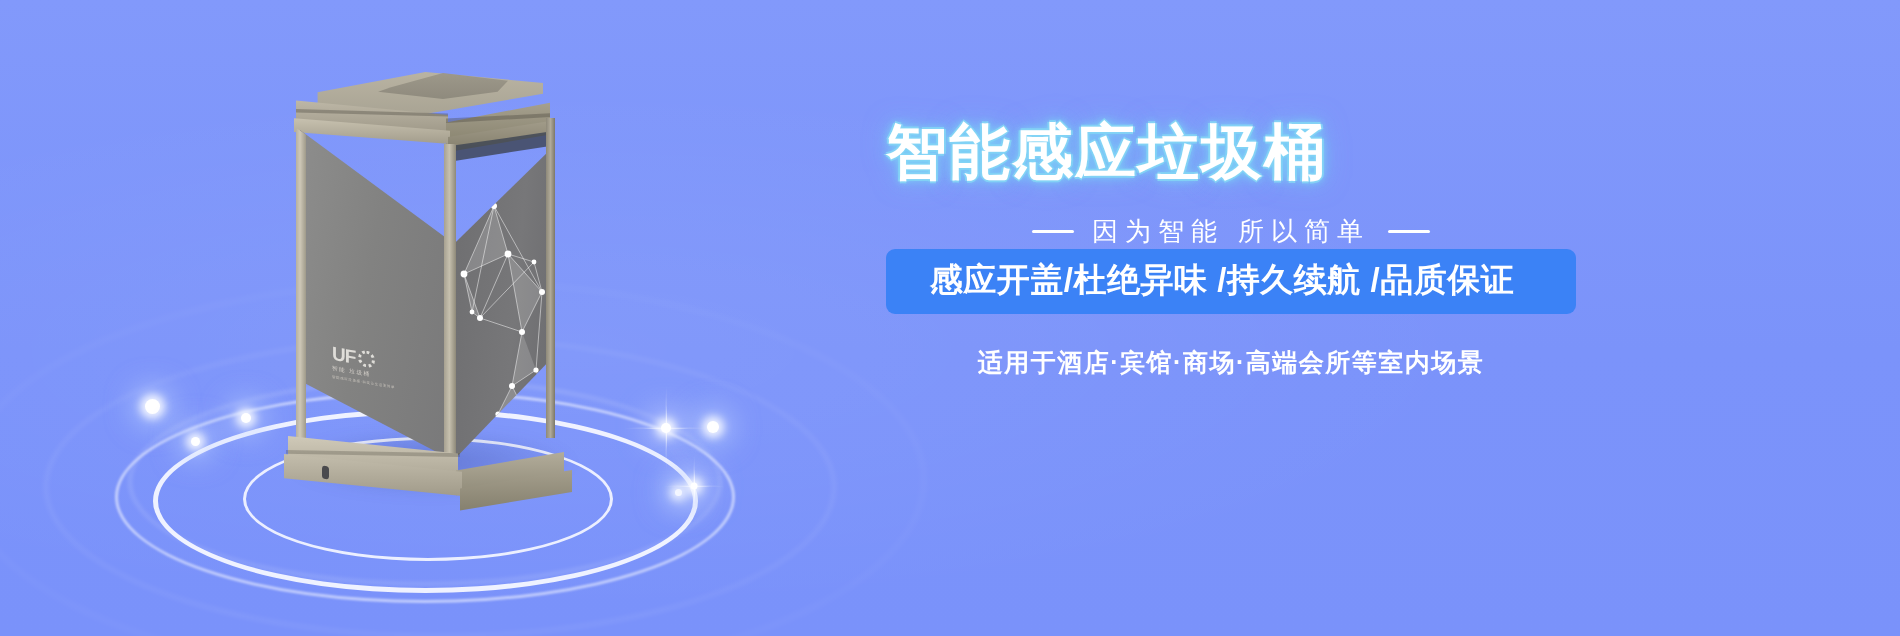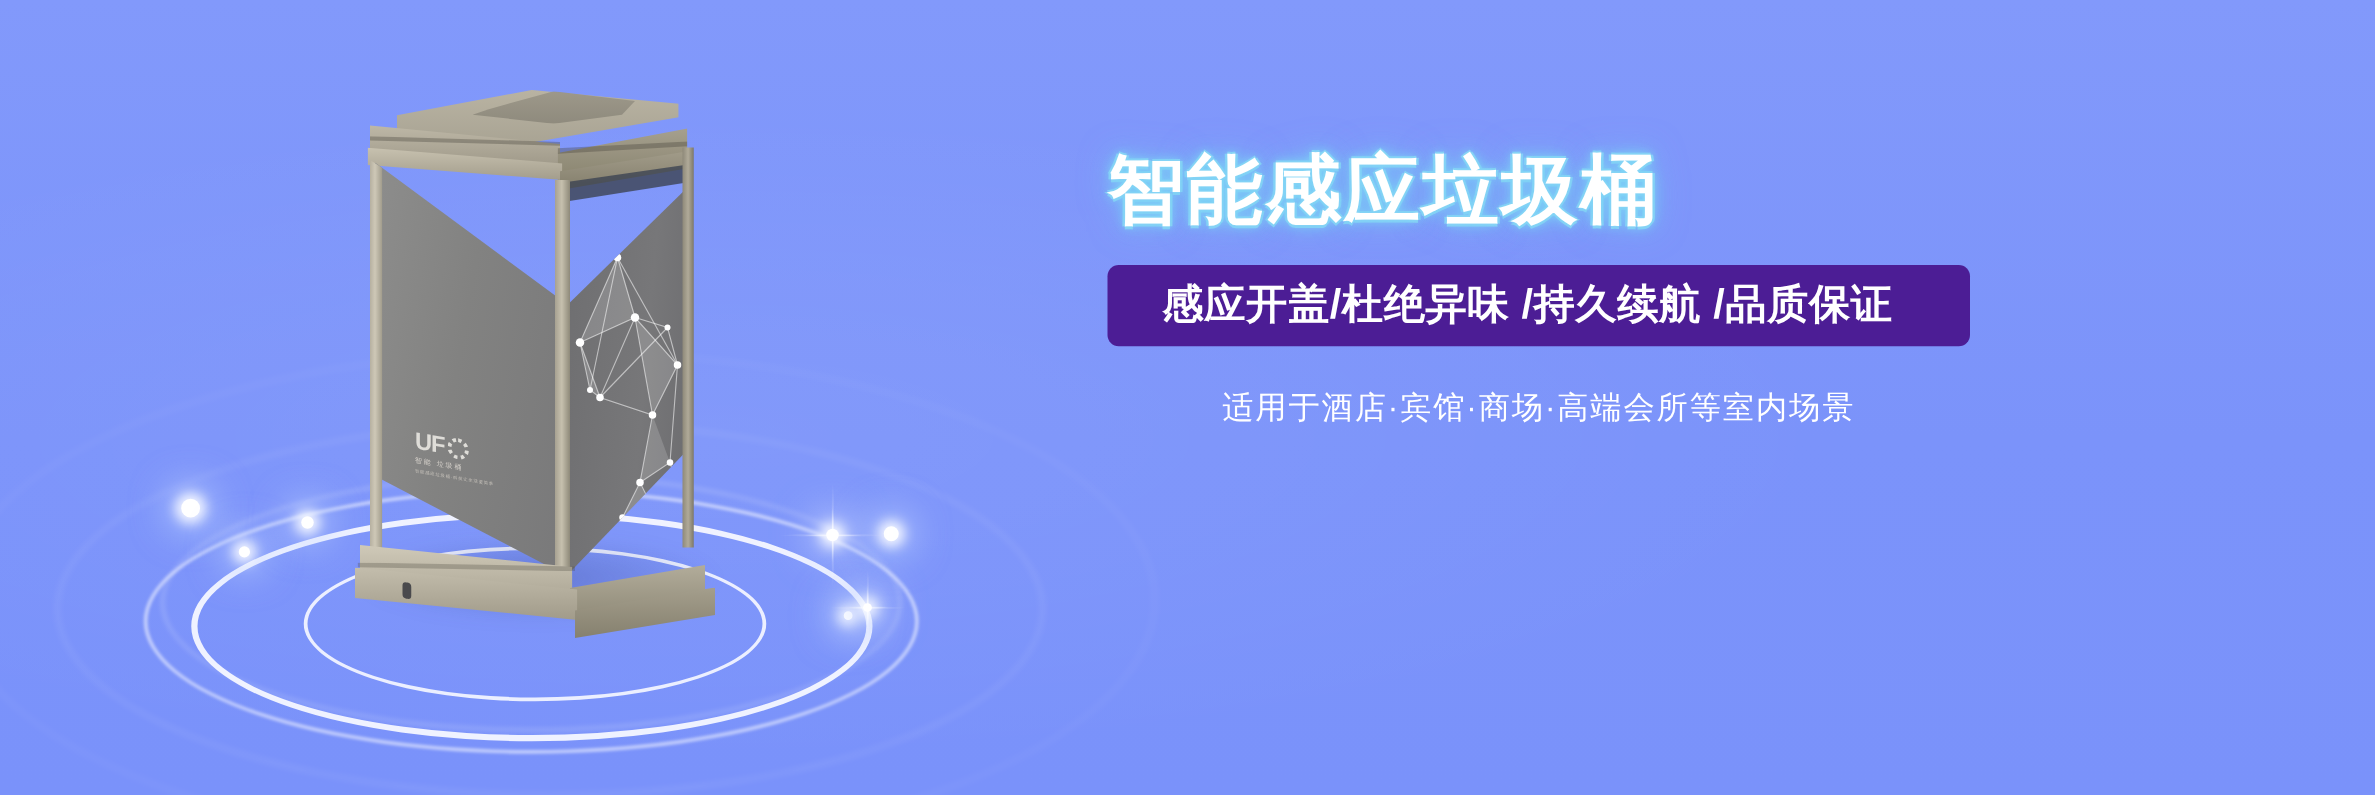--- a/index.html
+++ b/index.html
@@ -152,27 +152,27 @@
          0 0 26px rgba(120,205,246,.6),
          2px 0 0 rgba(143,216,245,.9),
         -2px 0 0 rgba(143,216,245,.9),
          0 2px 0 rgba(143,216,245,.9),
          0 -2px 0 rgba(143,216,245,.9);}
 
   .subtitle{margin-top:28px;display:flex;align-items:center;justify-content:center;gap:18px;}
   .dash{display:block;width:42px;height:2.5px;background:#ffffff;border-radius:2px;flex:none;}
   .subtitle-text{color:#ffffff;font-size:26px;letter-spacing:7px;white-space:nowrap;font-weight:400;}
 
-  .banner{margin-top:26px;background:#4c1d95;border-radius:9px;
+  .banner{background:#3b82f6;border-radius:9px;
        padding:13px 18px 15px 0;box-sizing:border-box;}
   .banner-text{color:#ffffff;font-size:33px;font-weight:700;letter-spacing:.5px;
        white-space:nowrap;text-align:center;line-height:1.12;}
 
   .footnote{margin-top:32px;color:#ffffff;font-size:25px;letter-spacing:1.5px;
-       text-align:center;white-space:nowrap;font-weight:400;}
+       text-align:center;white-space:nowrap;font-weight:700;}
 </style>
 </head>
 <body>
 
 <div id="stage">
 
   <div class="bg"></div>
   <div class="bg-vig"></div>
 
   <div class="product-area">
@@ -281,20 +281,25 @@
       <div class="base-l2"></div>
       <div class="base-r2"></div>
       <div class="base-sensor"></div>
     </div>
   </div>
 
   <div class="copy">
 
     <div class="title">智能感应垃圾桶</div>
 
+    <div class="subtitle">
+      <span class="dash"></span>
+      <span class="subtitle-text">因为智能  所以简单</span>
+      <span class="dash"></span>
+    </div>
 
     <div class="banner">
       <div class="banner-text">感应开盖/杜绝异味 /持久续航 /品质保证</div>
     </div>
 
     <div class="footnote">适用于酒店·宾馆·商场·高端会所等室内场景</div>
   </div>
 
 </div>
 

